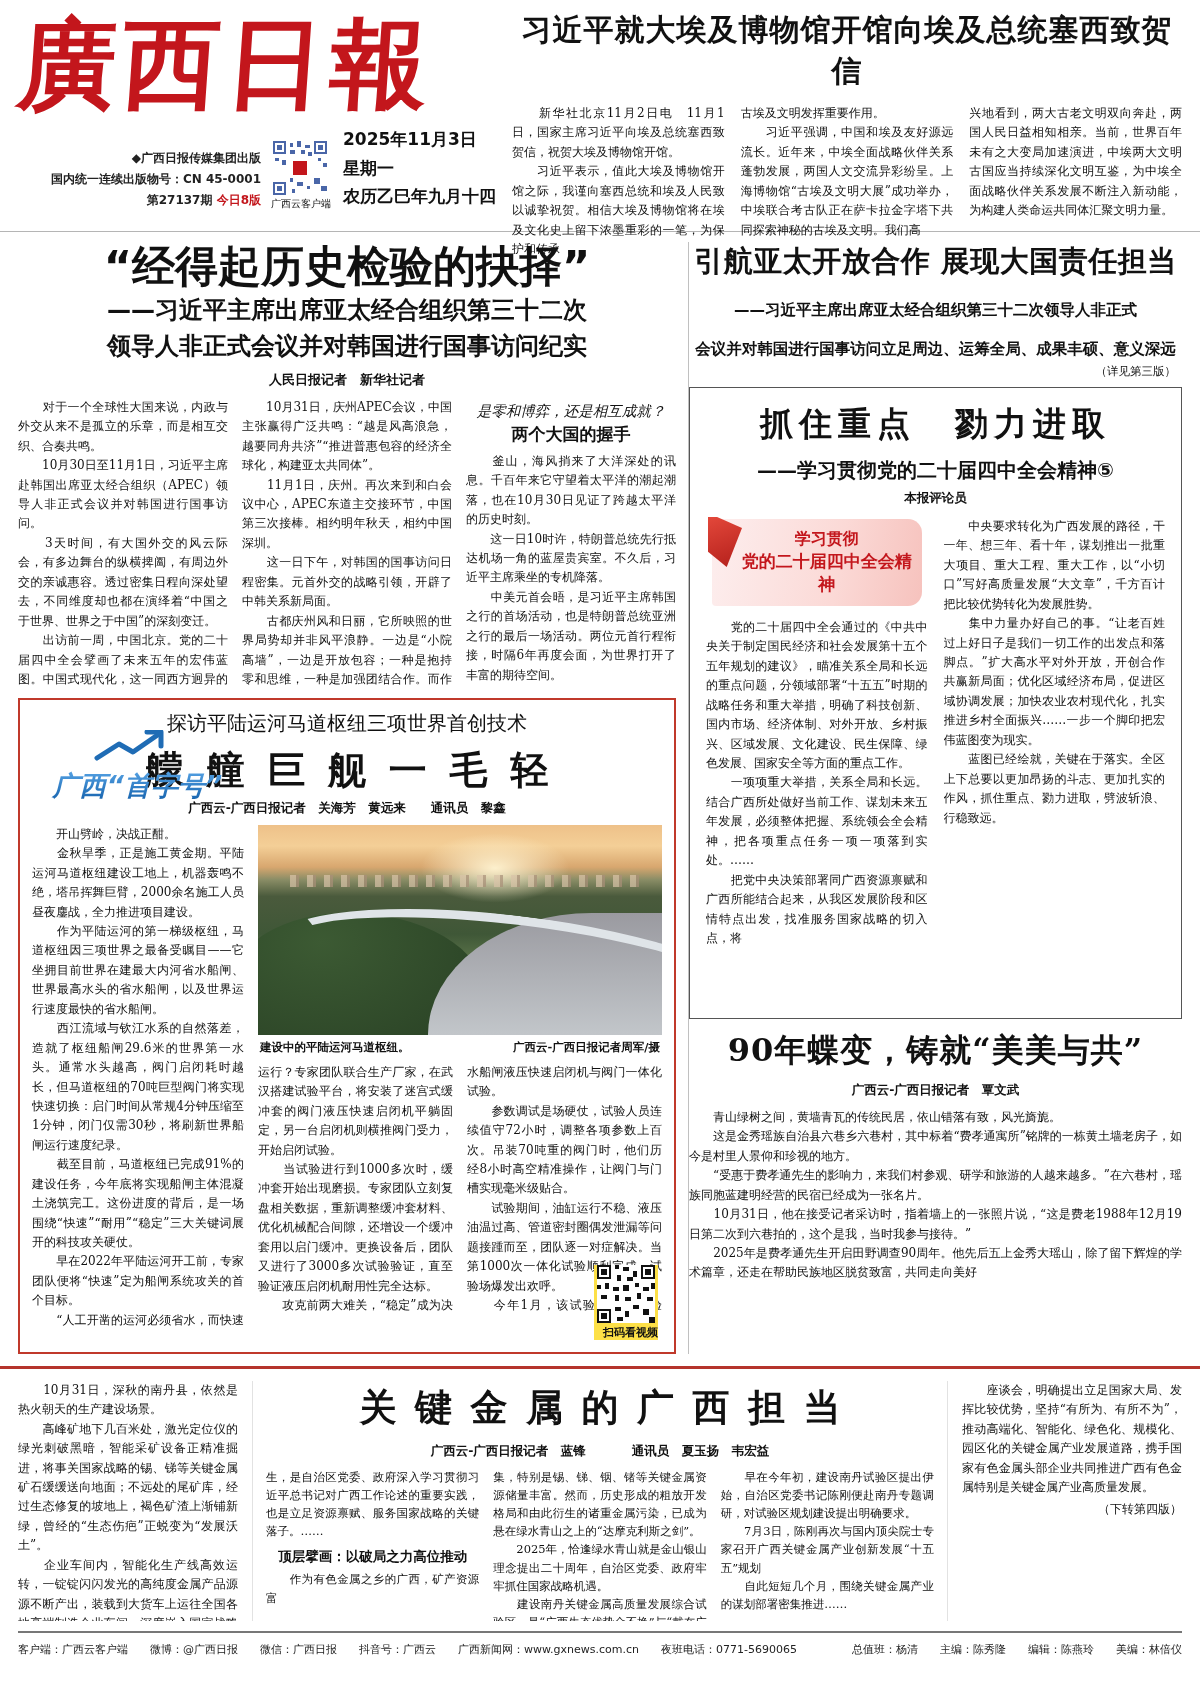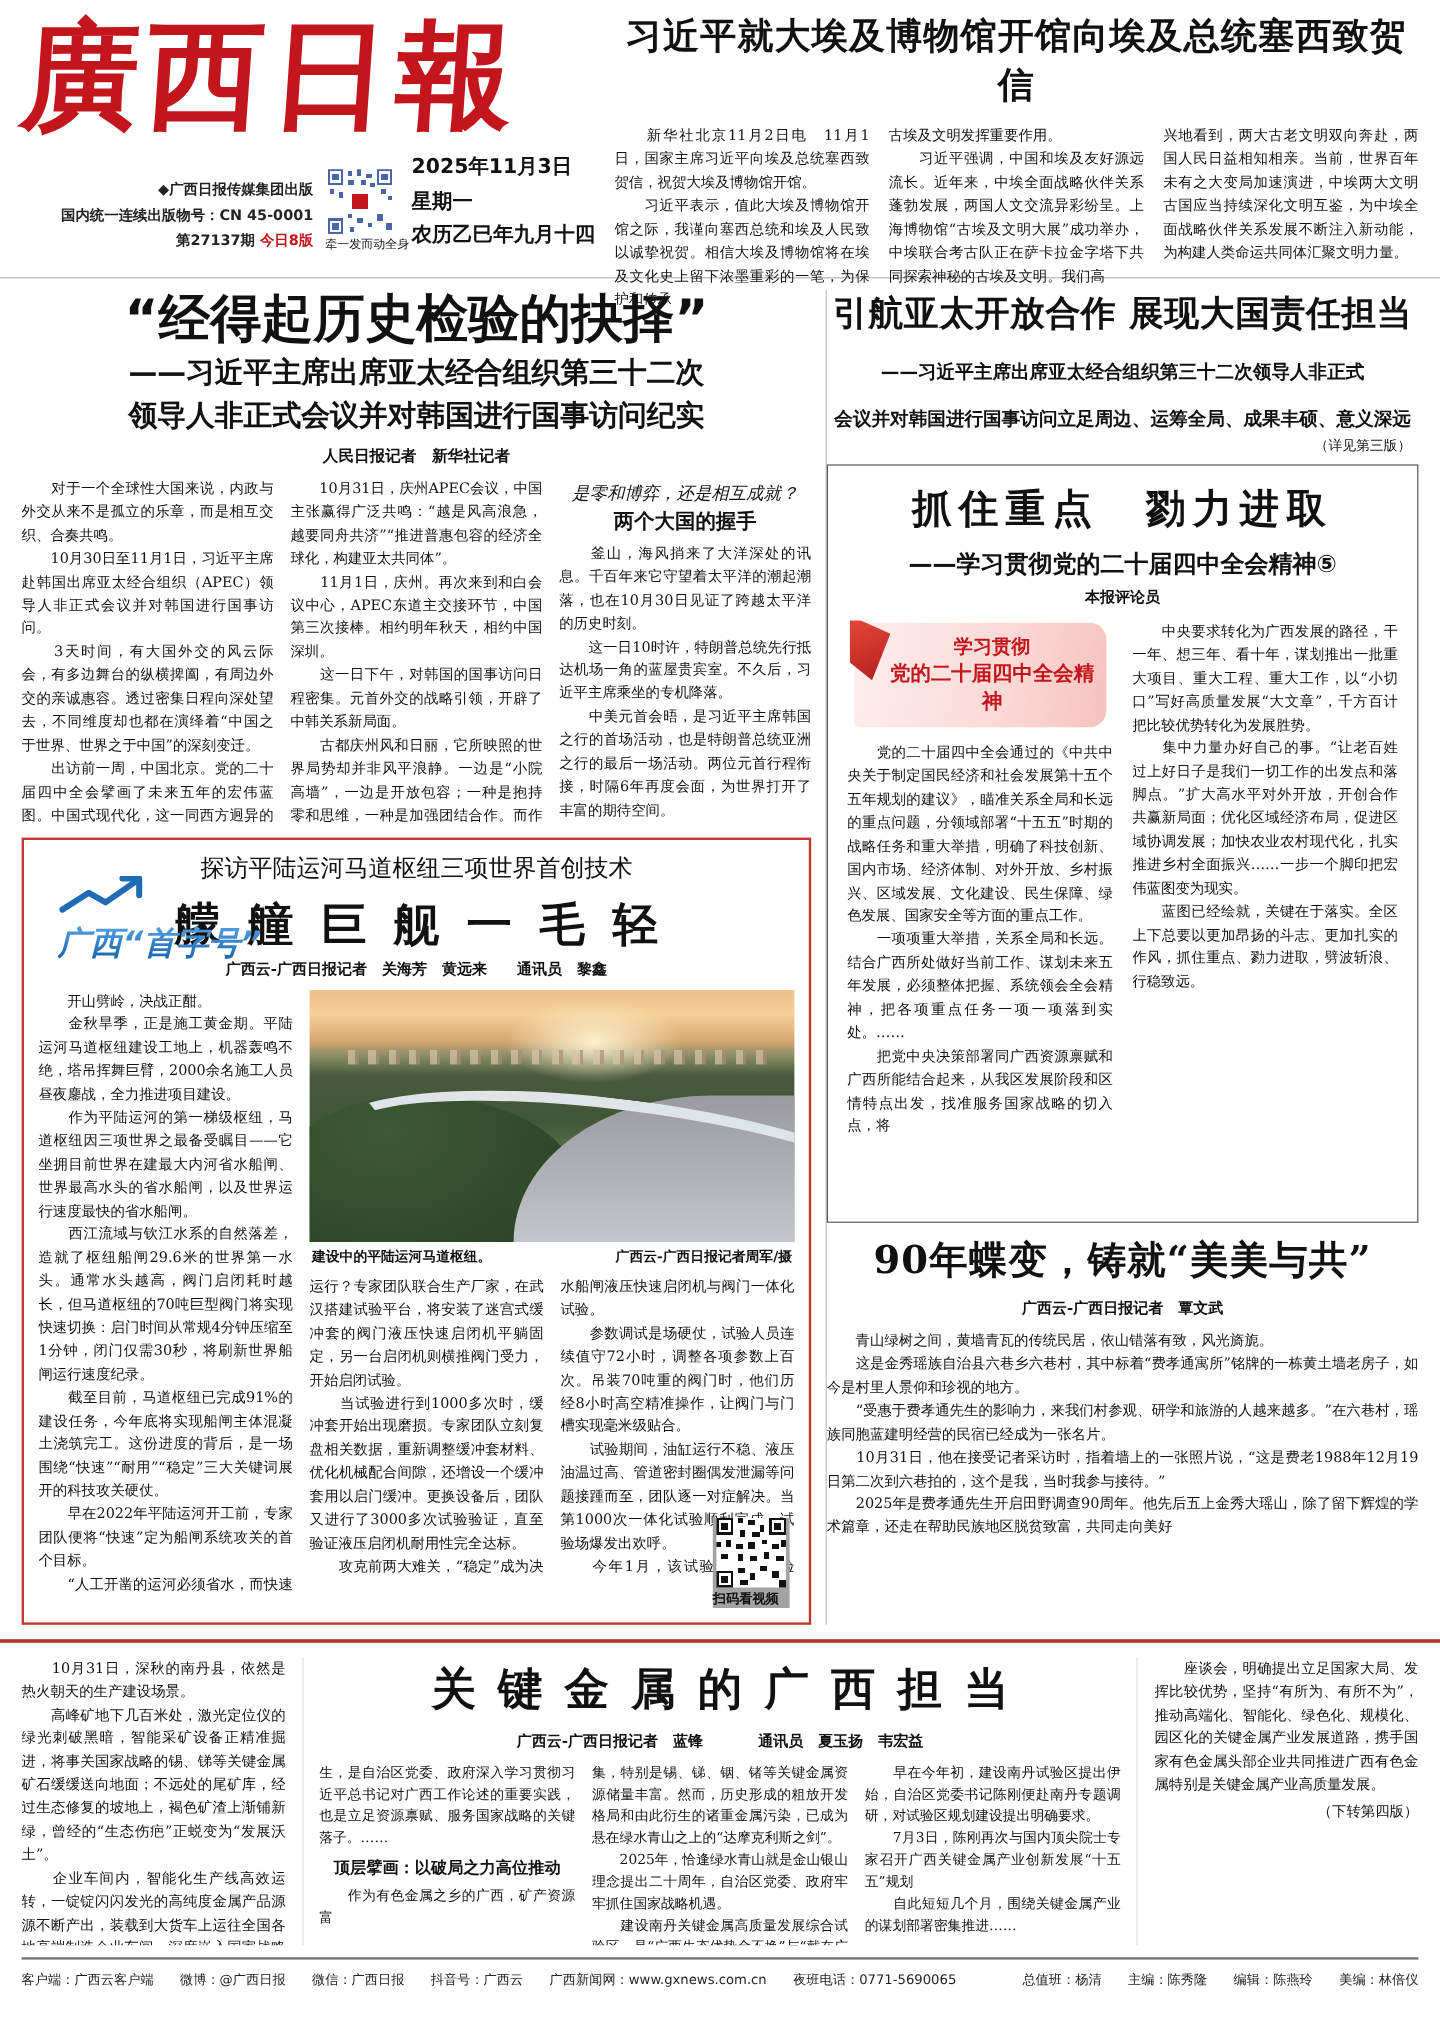--- a/index.html
+++ b/index.html
@@ -56,38 +56,38 @@
   .yao-headline { font-weight:900; font-size:32px; text-align:center; letter-spacing:1px; }
   .yao-byline { font-size:12.5px; font-weight:bold; text-align:center; margin:9px 0; }
   .yao-cols { display:flex; gap:8px; height:218px; overflow:hidden; }
   .yao-cols > div { flex:1; overflow:hidden; }
   .yao-subhead { font-family:"DejaVu Sans","Liberation Sans",sans-serif; font-weight:900; font-size:15.5px; line-height:1.55; margin:8px 0; }
   .jump { text-align:right; font-size:12px; margin-top:4px; }
 
   
   .feature { border:2.5px solid #c0392b; margin-top:12px; padding:8px 12px 10px; height:656px; position:relative; }
   .feat-head { position:relative; text-align:center; }
-  .feat-logo { position:absolute; left:16px; top:20px; width:205px; text-align:left; }
+  .feat-logo { position:absolute; left:3px; top:20px; width:205px; text-align:center; }
   .feat-logo-text { font-family:"DejaVu Sans","Liberation Sans",sans-serif; font-weight:900; font-style:italic; font-size:27px; background:linear-gradient(180deg,#5aa7e8,#0f5ca8); -webkit-background-clip:text; background-clip:text; color:transparent; white-space:nowrap; }
   .kicker { font-family:"DejaVu Sans","Liberation Sans",sans-serif; font-size:20px; margin-top:2px; }
   .feat-headline { font-weight:900; font-size:38px; letter-spacing:0.6em; text-indent:0.6em; margin:8px 0 4px; }
   .feat-byline { font-size:12.5px; font-weight:bold; margin-bottom:8px; }
   .feat-body { display:flex; gap:14px; }
   .feat-col1 { width:212px; flex:none; height:502px; overflow:hidden; }
   .feat-right { flex:1; }
   .photo { height:210px; position:relative; overflow:hidden; background:linear-gradient(180deg,#eec189 0%,#f4cf97 10%,#d8a76f 20%,#8a8d66 26%,#4a5a3c 34%,#3f5737 52%,#6f8857 74%,#93a06f 100%); }
   .ph-sun { position:absolute; left:40%; top:4%; width:150px; height:70px; background:radial-gradient(ellipse at center,rgba(255,244,210,.95),rgba(255,205,130,0) 70%); }
   .ph-city { position:absolute; top:24%; left:8%; right:4%; height:12px; background:repeating-linear-gradient(90deg,#d9c3a8 0 6px,#a98f78 6px 9px,rgba(0,0,0,0) 9px 17px); opacity:.7; }
   .ph-hill { position:absolute; left:-6%; bottom:-12%; width:62%; height:70%; border-radius:50% 60% 0 0; background:radial-gradient(ellipse at 35% 20%,#3c5a33,#2c4527 75%); }
   .ph-site { position:absolute; right:0; bottom:0; width:58%; height:58%; background:linear-gradient(180deg,#9a9aa0,#c2c6ca); border-top-left-radius:70% 100%; }
   .ph-road { position:absolute; right:-24%; bottom:4%; width:120%; height:110px; border:9px solid rgba(0,0,0,0); border-top-color:#dfe4e8; border-radius:50%; transform:rotate(7deg); }
   .caption-row { display:flex; justify-content:space-between; font-size:11.5px; font-weight:bold; margin:5px 2px 8px; }
   .feat-cols2 { display:flex; gap:14px; height:252px; overflow:hidden; }
   .feat-cols2 > div { flex:1; overflow:hidden; }
-  .feat-qr { position:absolute; right:16px; bottom:12px; width:64px; text-align:left; background:#a3a3a3; }
+  .feat-qr { position:absolute; right:16px; bottom:12px; width:64px; text-align:right; background:#fde047; }
   .feat-qr .qr { width:58px; height:58px; }
   .feat-qr-label { font-family:"DejaVu Sans","Liberation Sans",sans-serif; font-size:11px; font-weight:bold; margin-top:2px; white-space:nowrap; }
 
   
   .red-rule { height:3px; background:#b5342c; margin-top:12px; }
   .metal { display:flex; gap:14px; padding:12px 18px 6px; height:258px; overflow:hidden; }
   .m-side { width:220px; flex:none; overflow:hidden; }
   .m-center { flex:1; display:flex; flex-direction:column; border-left:1px solid #e2e2e2; border-right:1px solid #e2e2e2; padding:0 13px; }
   .m-headline { font-weight:900; font-size:37px; text-align:center; letter-spacing:0.5em; text-indent:0.5em; margin-top:2px; }
   .m-byline { display:flex; justify-content:center; gap:46px; font-size:12.5px; font-weight:bold; margin:10px 0 8px; }
@@ -144,21 +144,21 @@
                 <rect x="23" y="1" width="5" height="5"></rect>
                 <rect x="1" y="23" width="5" height="5"></rect>
               </g>
             <g fill="#4a66a8">
                 <rect x="2" y="2" width="3" height="3"></rect>
                 <rect x="24" y="2" width="3" height="3"></rect>
                 <rect x="2" y="24" width="3" height="3"></rect>
               </g>
             <rect x="11" y="11" width="7" height="7" fill="#c3161c"></rect>
           </svg>
-          <div class="qr-label">牵一发而动全身</div>
+          <div class="qr-label">广西云客户端</div>
         </div>
         <div class="date-lines">
           <div>2025年11月3日</div>
           <div>星期一</div>
           <div>农历乙巳年九月十四</div>
         </div>
       </div>
     </div>
     <div class="top-story">
       <div class="top-headline">习近平就大埃及博物馆开馆向埃及总统塞西致贺信</div>

